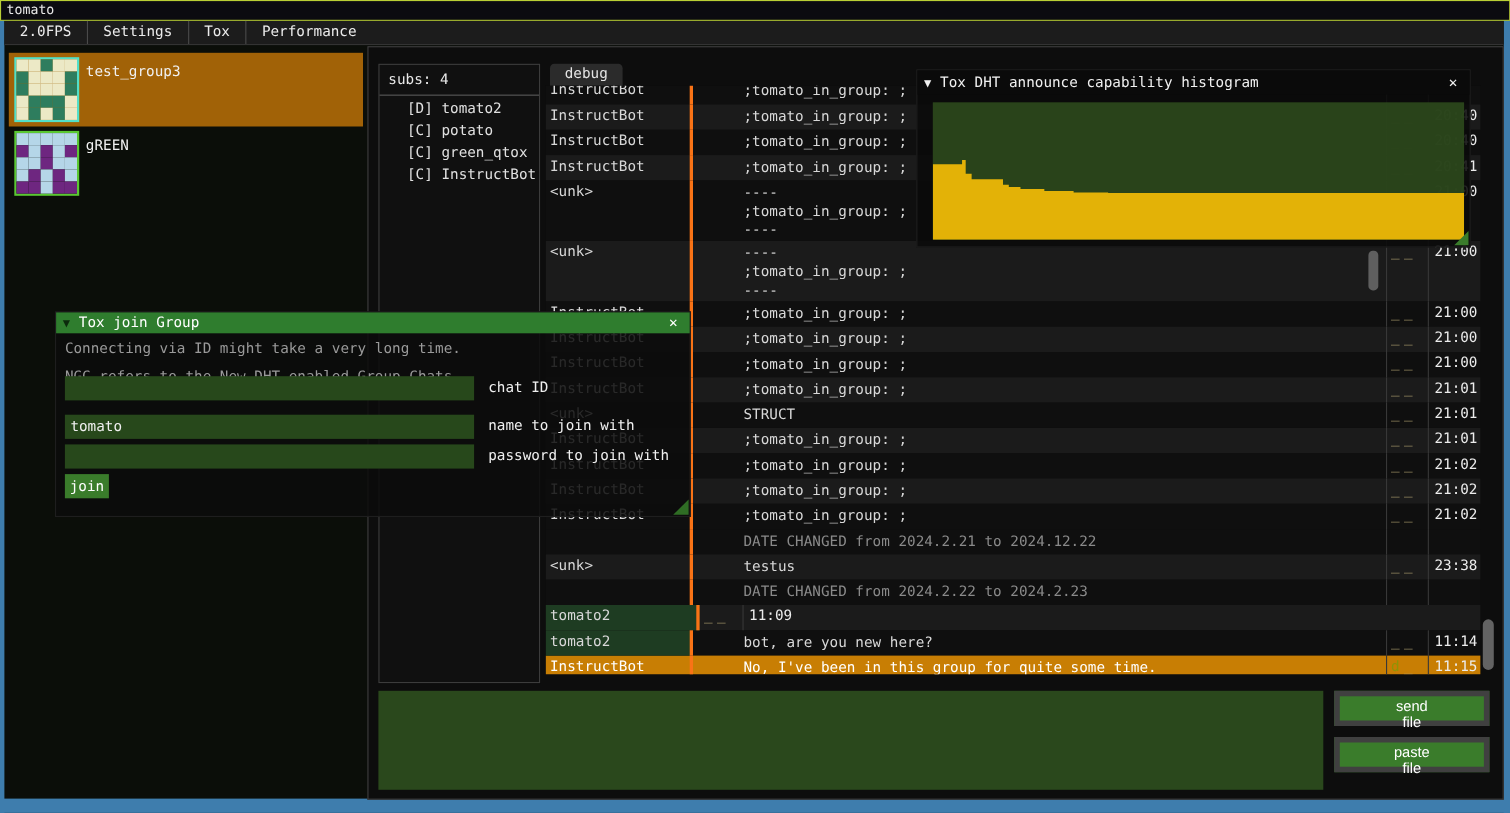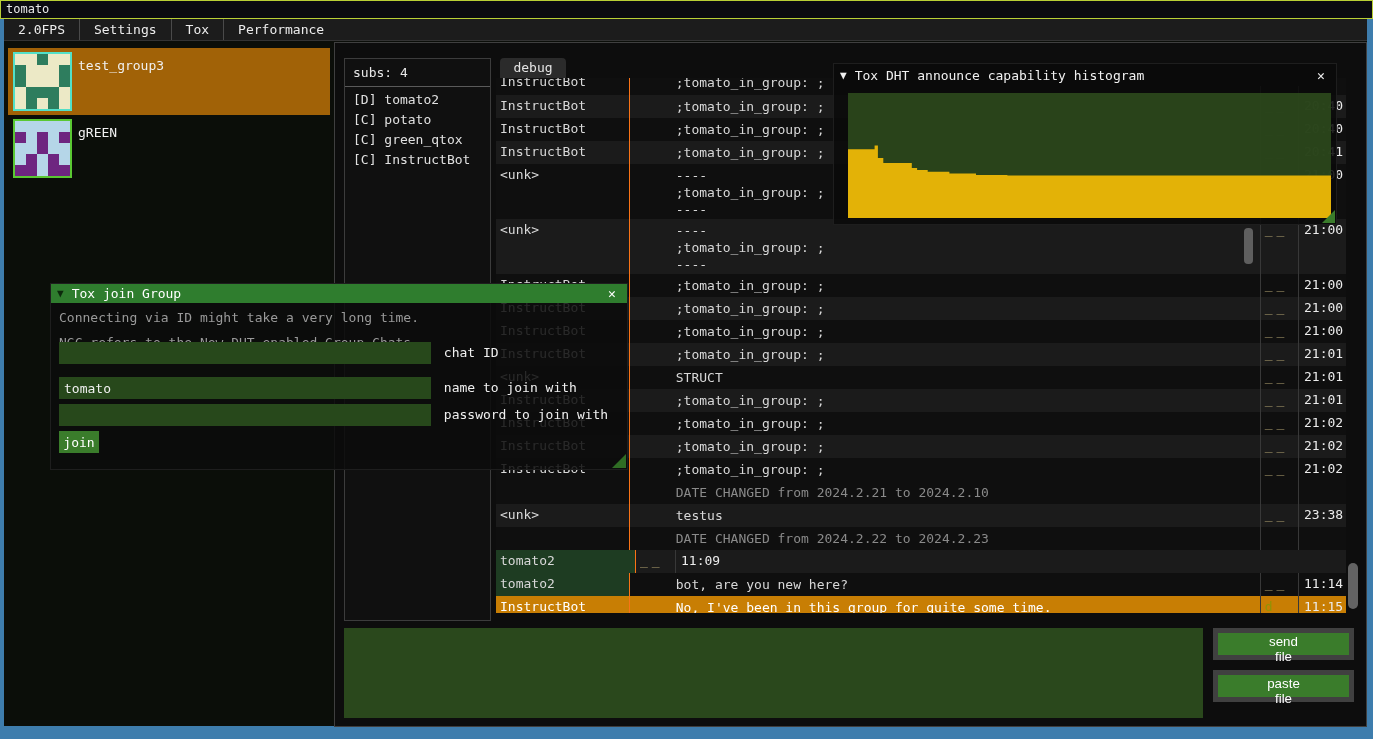--- a/index.html
+++ b/index.html
@@ -43,39 +43,39 @@
     position:absolute; left:334px; top:42px; width:1033px; height:685px;
     background:#0d0d0d; border:1px solid #3f3f3f;
   }
   #members-panel {
     position:absolute; left:9px; top:15px; width:147px; height:563px;
     background:#101010; border:1px solid #3c3c3c; padding:6px 0 0 8px;
   }
   #subs-label { color:#e8e8e8; margin-bottom:6px; }
   #members-sep { position:absolute; left:0; top:27px; width:145px; height:1px; background:#5a5a5a; }
   #member-list { margin-top:10px; }
-  .member-item { height:20px; line-height:20px; color:#e0e0e0; }
+  .member-item { height:20px; line-height:20px; color:#e0e0e0;margin-left:17px; }
 
   #chat-tab {
     position:absolute; left:165px; top:15px; width:66px; height:20px;
     background:#2b2b2b; border-radius:4px 4px 0 0; text-align:center;
     line-height:20px; color:#e4e4e4;
   }
   #chat-table {
     position:absolute; left:161px; top:35px; width:850px; height:535px;
     background:#0f0f0f; overflow:hidden;
   }
   .crow { display:flex; width:100%; }
   .crow.shade-d { background:#0f0f0f; }
   .crow.shade-l { background:#1b1b1b; }
   .crow.shade-hl { background:#c87e04; color:#ffffff; }
   .crow.kind-normal, .crow.kind-date { height:23px; }
   .crow.kind-clipped { height:17px; }
   .crow.kind-multi { height:55px; }
-  .cname { width:140px; border-right:1px solid #f97316; padding:3px 0 0 4px; overflow:hidden; white-space:nowrap; }
+  .cname { width:140px; border-right:3px solid #f97316; padding:3px 0 0 4px; overflow:hidden; white-space:nowrap; }
   .cname.green { background:#1e3c22; }
   .cmsg  { width:619px; border-right:1px solid #383838; padding:3px 0 0 6px; overflow:hidden; white-space:pre; line-height:17px;margin-left:40px; }
   .kind-date .cmsg { color:#8a8a8a; }
   .cind  { width:40px; border-right:1px solid #383838; padding:3px 0 0 4px; color:#7a7a7a; letter-spacing:4px; overflow:hidden; }
   .cind .i-d { color:#8f9406; } .cind .i-u { color:#b0a070; }
   .shade-hl .cind { color:#e0c080; }
   .ctime { width:49px; padding:3px 0 0 5px; color:#ececec; white-space:nowrap; }
   .kind-clipped .cname, .kind-clipped .cmsg { padding-top:0; margin-top:-4px; }
 
   #mini-scrollbar { position:absolute; left:748px; top:150px; width:9px; height:36px; background:#5f5f5f; border-radius:4px; }
@@ -314,21 +314,21 @@
           <div class="ctime">21:02</div>
         </div>
         <div class="crow kind-normal shade-d">
           <div class="cname">InstructBot</div>
           <div class="cmsg">;tomato_in_group: ;</div>
           <div class="cind"><span class="i-u">_</span><span class="i-u">_</span></div>
           <div class="ctime">21:02</div>
         </div>
         <div class="crow kind-date shade-d">
           <div class="cname"></div>
-          <div class="cmsg">DATE CHANGED from 2024.2.21 to 2024.2.10</div>
+          <div class="cmsg">DATE CHANGED from 2024.2.21 to 2024.12.22</div>
           <div class="cind"></div>
           <div class="ctime"></div>
         </div>
         <div class="crow kind-normal shade-l">
           <div class="cname">&lt;unk&gt;</div>
           <div class="cmsg">testus</div>
           <div class="cind"><span class="i-u">_</span><span class="i-u">_</span></div>
           <div class="ctime">23:38</div>
         </div>
         <div class="crow kind-date shade-d">

